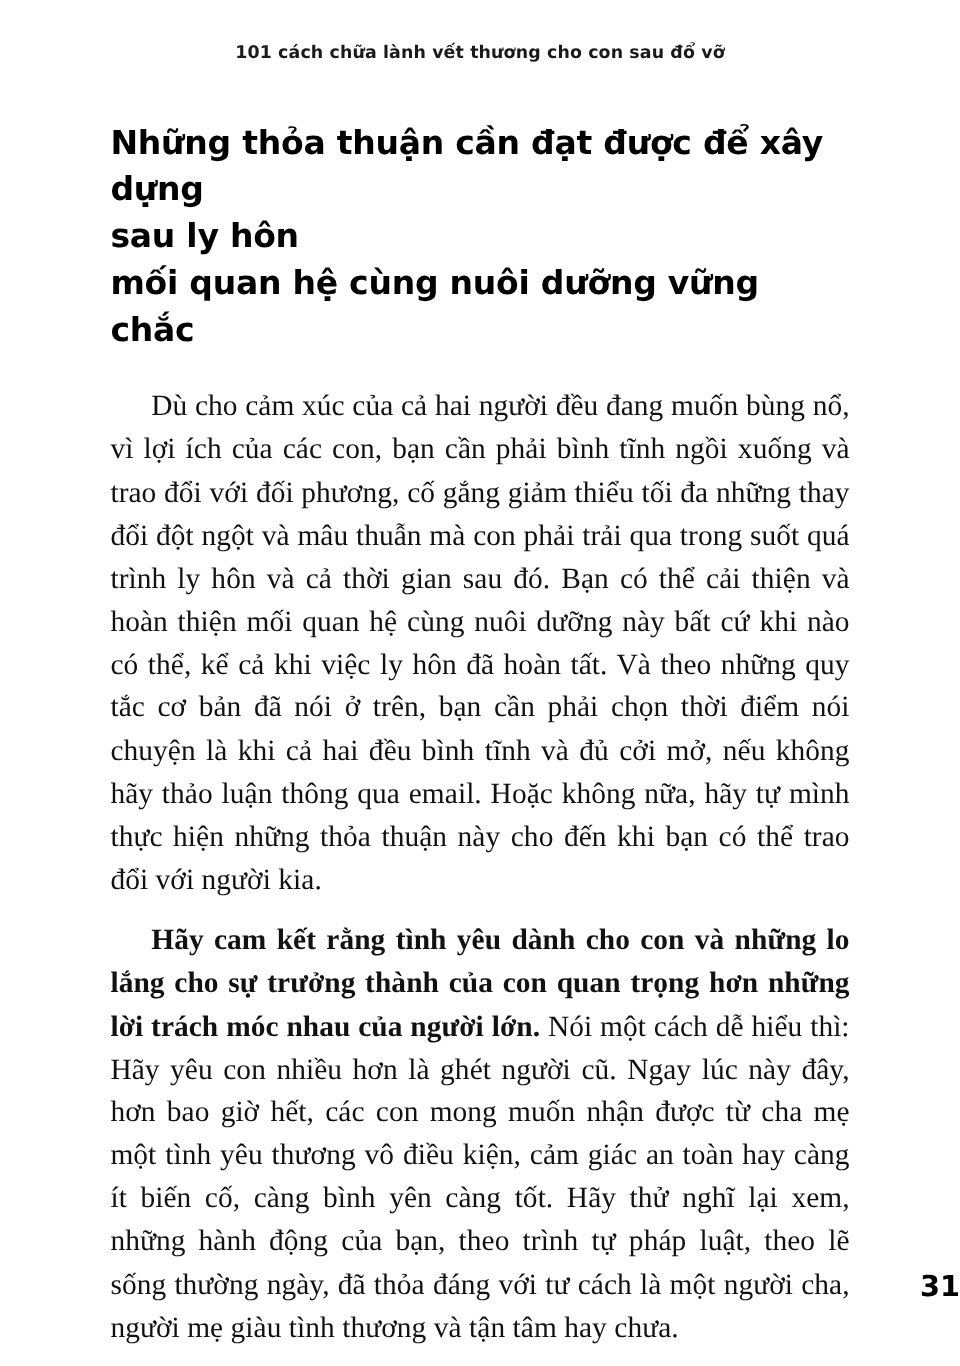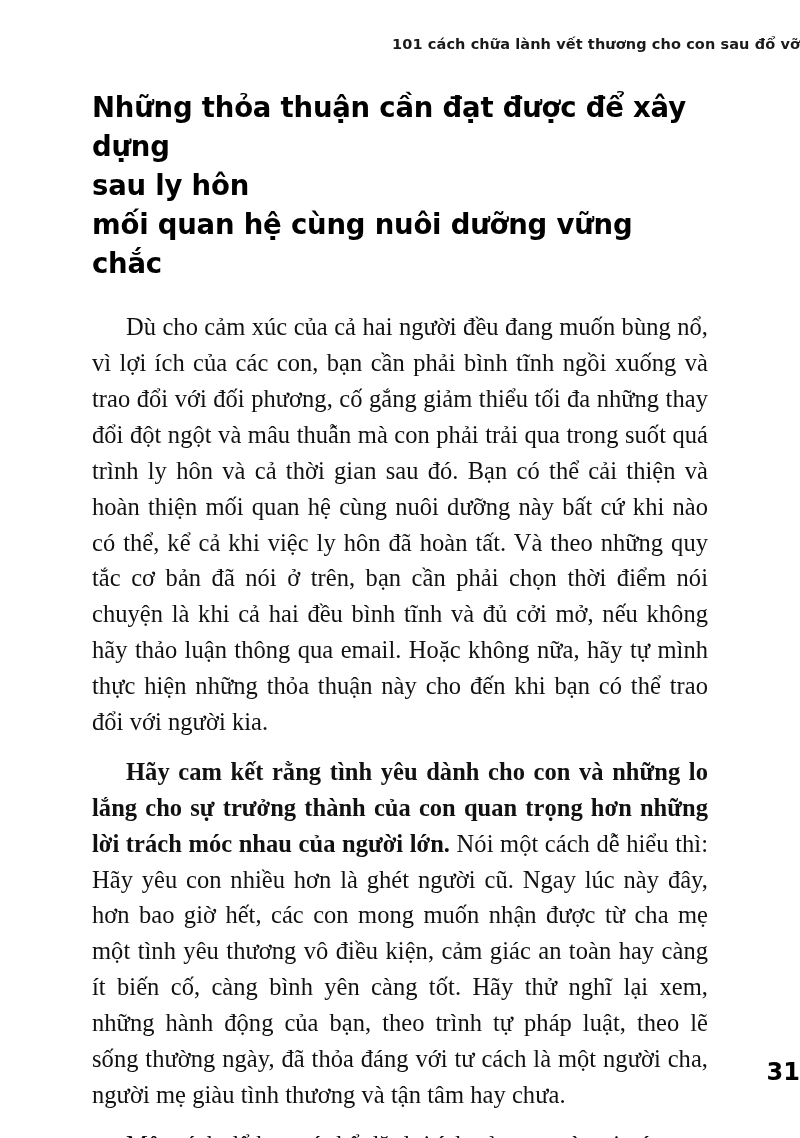--- a/index.html
+++ b/index.html
@@ -21,41 +21,41 @@
     top: 0;
     width: 800px;
     height: 1138px;
     background: #ffffff;
   }
   .running-head {
     position: absolute;
     left: 0;
     top: 36px;
     width: 800px;
-    text-align: right;
+    text-align: center;
     font-family: "DejaVu Sans", sans-serif;
     font-size: 14.5px;
     font-weight: 600;
     letter-spacing: 0.1px;
     color: #1a1a1a;
   }
   .content {
     position: absolute;
     left: 92px;
     top: 88px;
     width: 616px;
   }
   .chapter-title {
     font-family: "DejaVu Sans", sans-serif;
     font-weight: 700;
     font-size: 27.5px;
     line-height: 1.42;
     letter-spacing: -0.2px;
     color: #000000;
-    margin: 0 0 26px 0;
+    margin: 12px 0 26px 0;
     width: 608px;
   }
   .chapter-title span {
     display: block;
   }
   p {
     margin: 0 0 2px 0;
     font-size: 24.5px;
     line-height: 1.465;
     text-align: justify;

